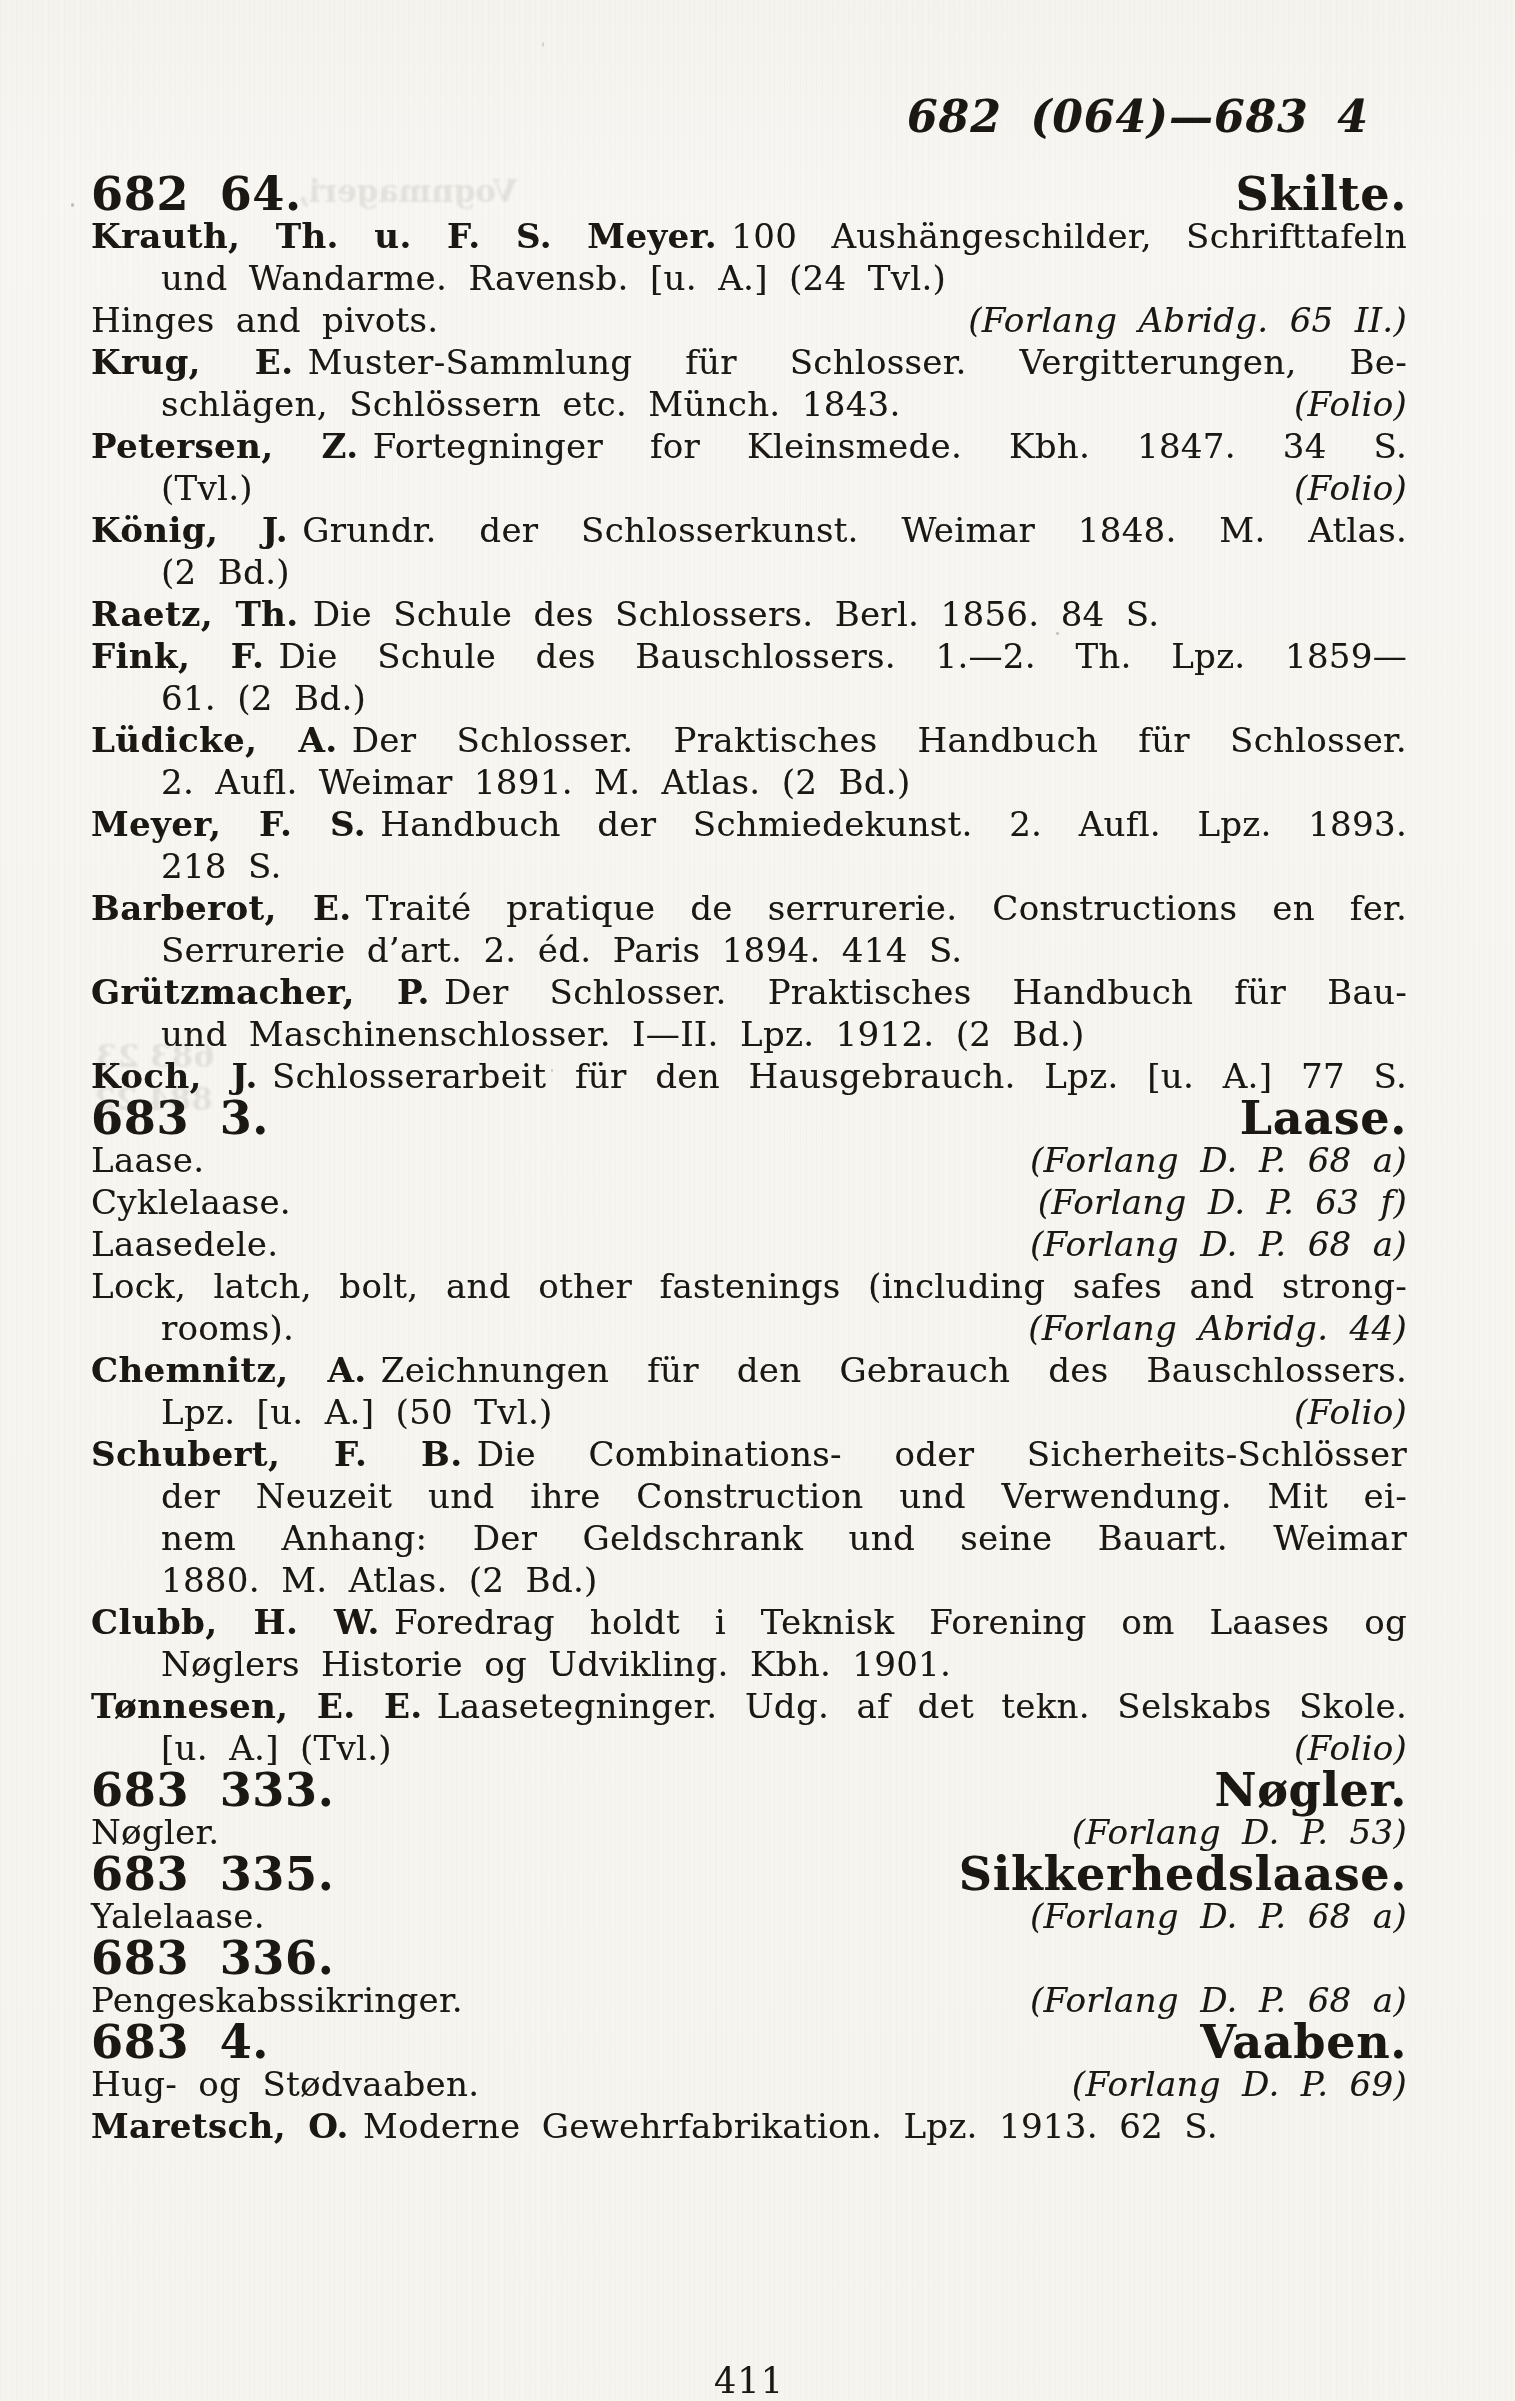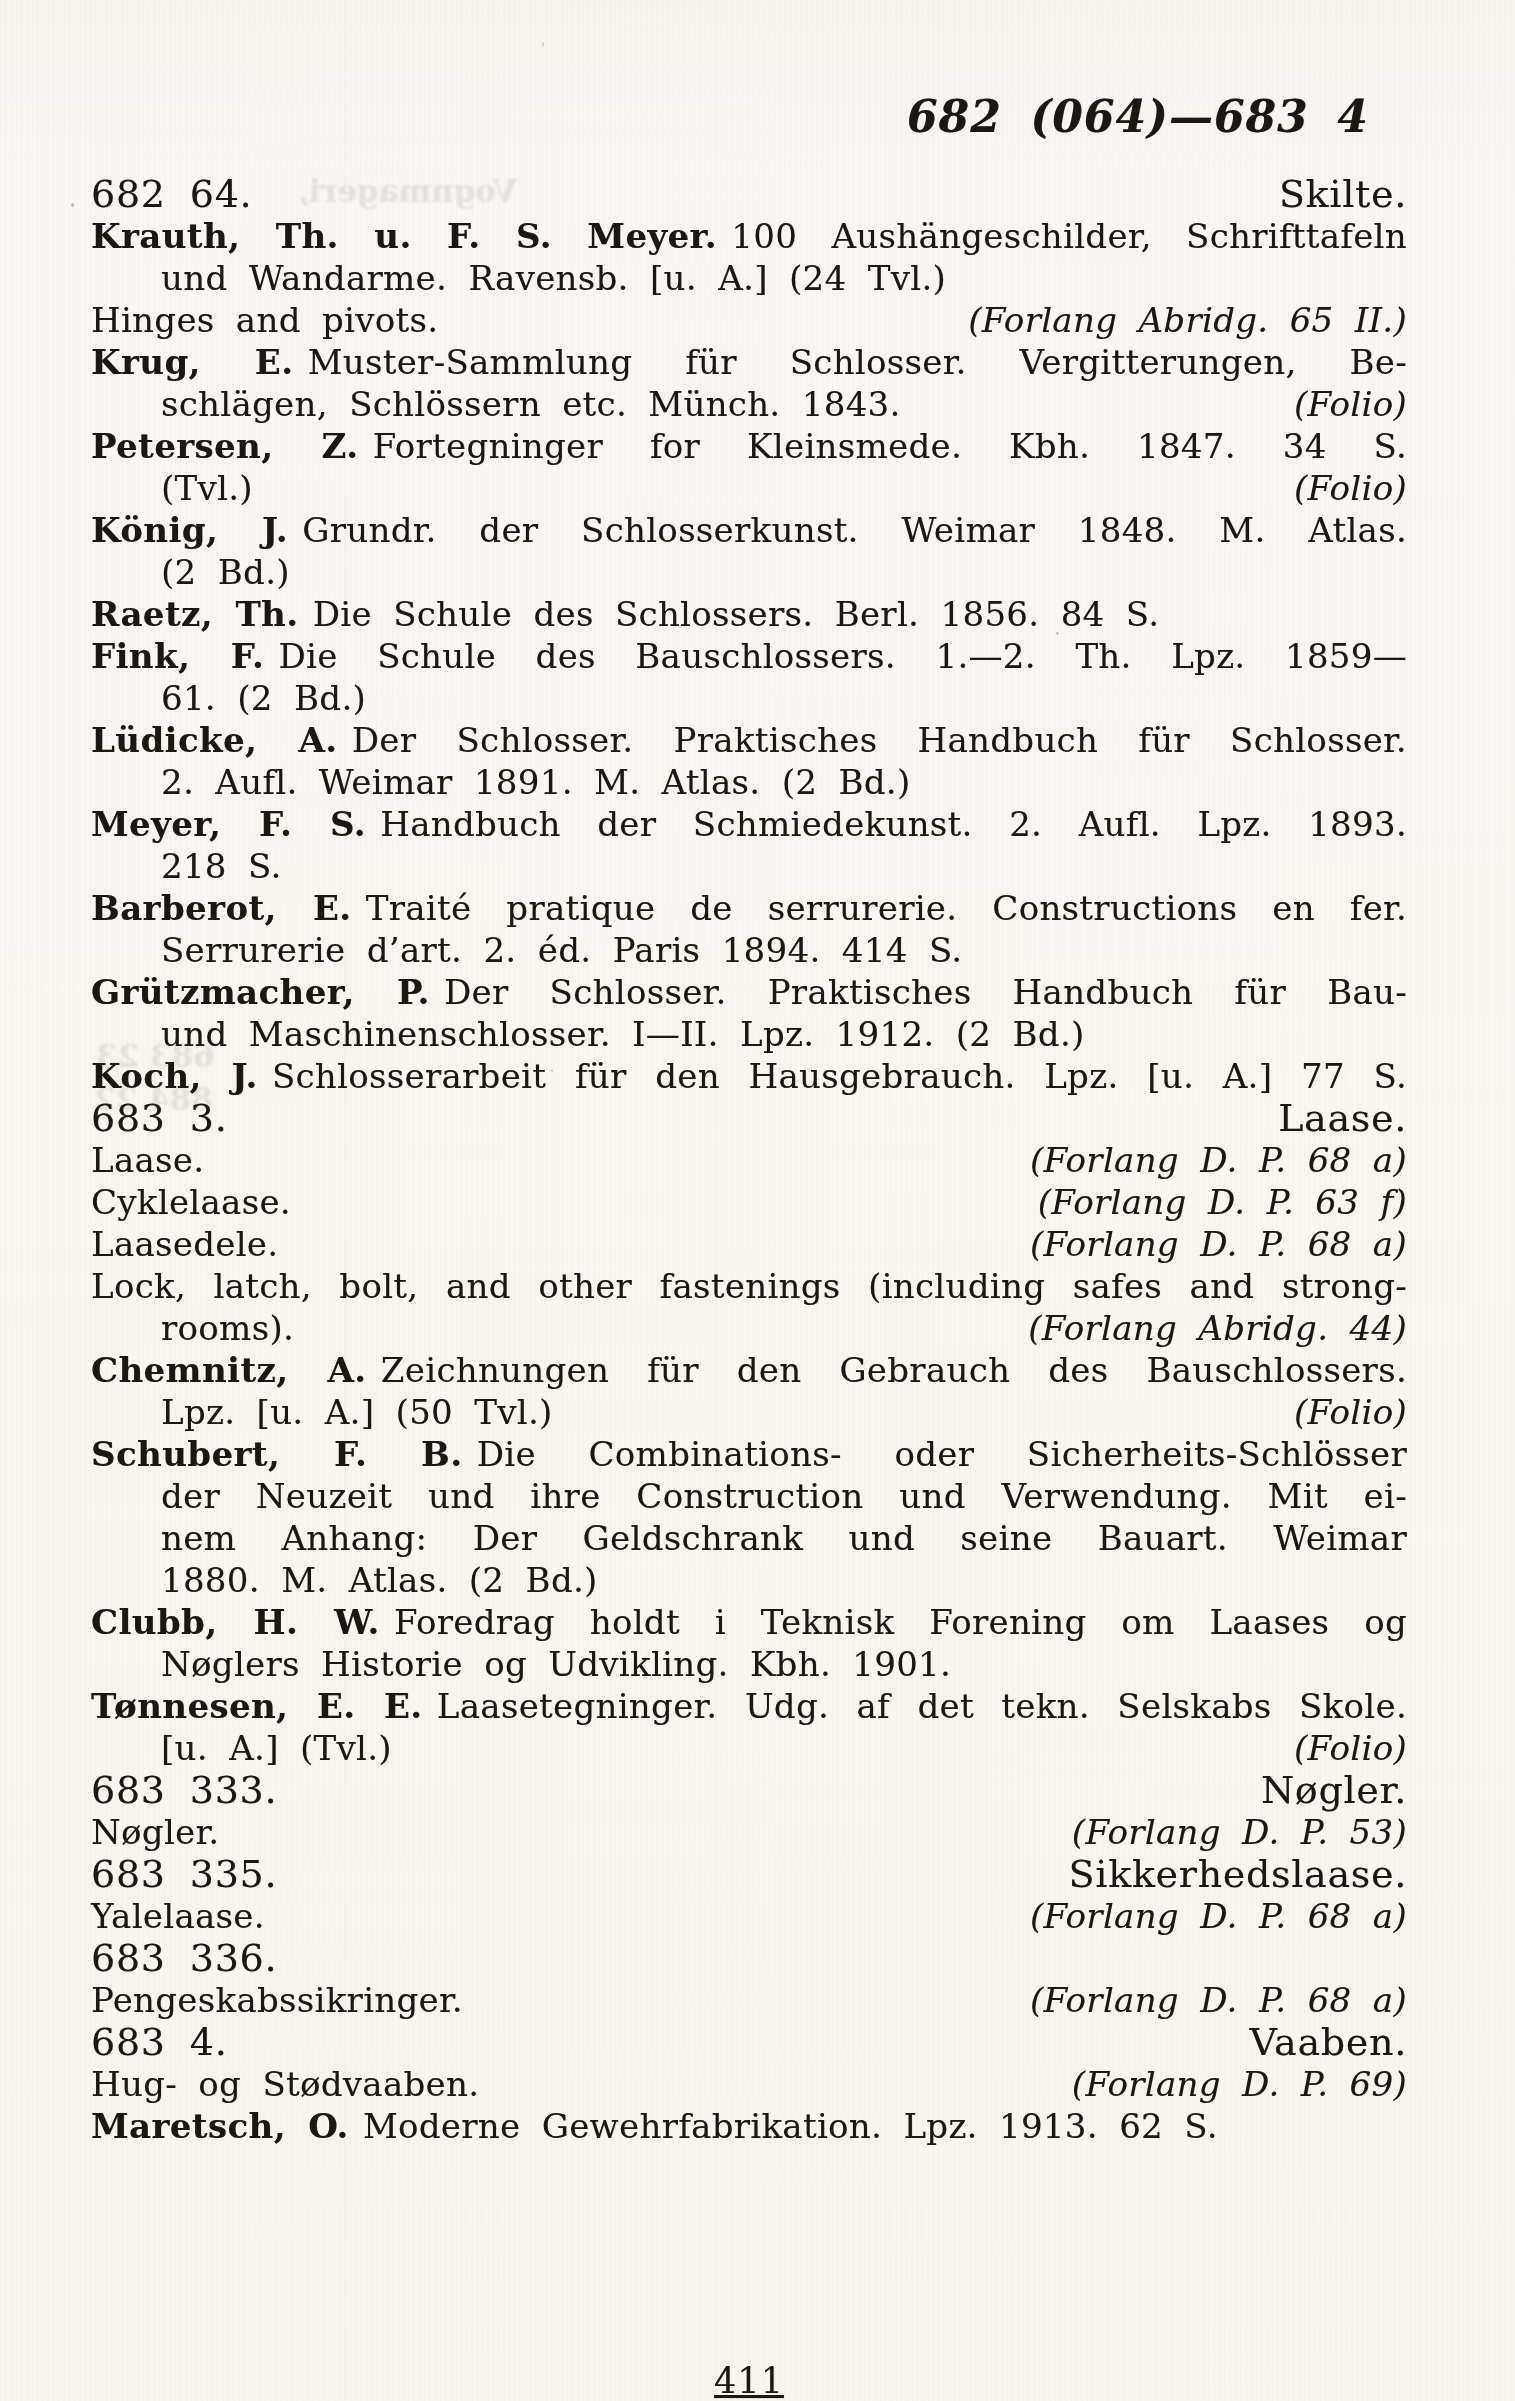--- a/index.html
+++ b/index.html
@@ -58,37 +58,36 @@
   .line.justify {
     text-align: justify;
     text-align-last: justify;
   }
   .line.split {
     display: flex;
     justify-content: space-between;
     align-items: baseline;
   }
   .line.code {
-    font-size: 38px;
-    font-weight: 400;
+    font-size: 46px;
+    font-weight: 700;
     letter-spacing: 0.7px;
   }
   .line b { font-weight: 700; margin-right: 0.42em; letter-spacing: 0.4px; }
   .line .ref { white-space: nowrap; font-style: italic; }
   
   .page-number {
     position: absolute;
     top: 2361px;
     left: 91px;
     width: 1316px;
     text-align: center;
     font-size: 35px;
     letter-spacing: 1px;
     text-shadow: 0.2px 0.3px 0.3px rgba(25,18,10,0.3);
-    text-decoration: underline;
   }
   
   .bleed {
     position: absolute;
     transform: scaleX(-1);
     font-weight: 700;
     font-size: 31px;
     color: #5e594f;
     opacity: 0.13;
     filter: blur(1px);

